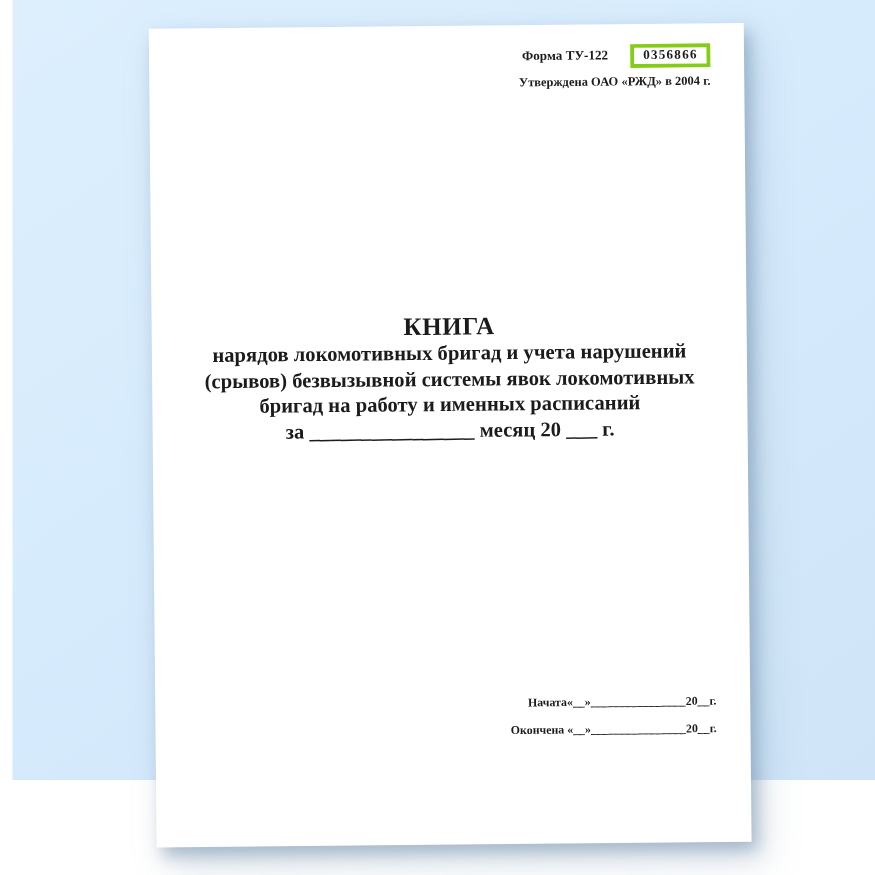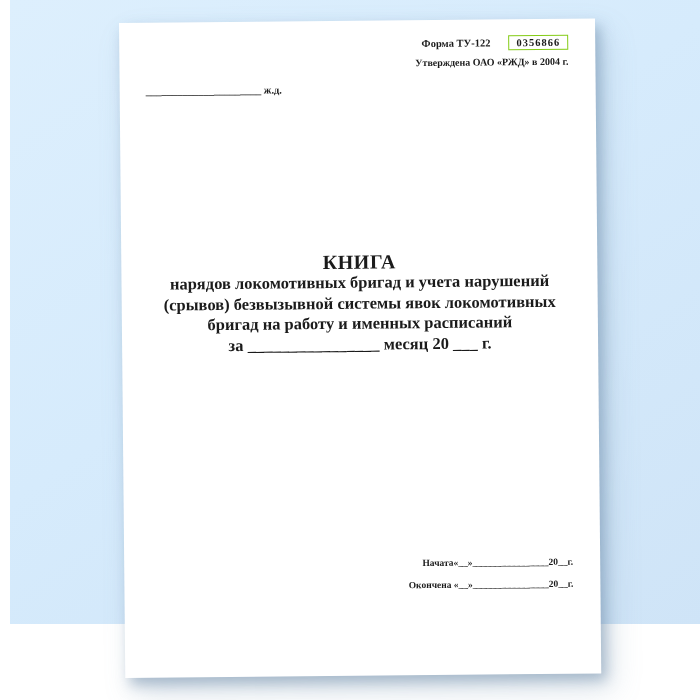--- a/index.html
+++ b/index.html
@@ -42,21 +42,21 @@
     align-items: center;
     justify-content: flex-end;
     gap: 18px;
   }
   .form-code {
     font-size: 10.5px;
     line-height: 13px;
     white-space: nowrap;
   }
   .form-number-box {
-    border: 1px solid #84cc16;
+    border: 3px solid #84cc16;
     padding: 0 7px;
     font-size: 10.5px;
     line-height: 13px;
     letter-spacing: 1px;
     white-space: nowrap;
   }
   .approved {
     font-size: 10px;
     line-height: 12px;
     margin-top: 6px;
@@ -109,21 +109,20 @@
       <div class="form-row">
         <span class="form-code">Форма ТУ-122</span>
         <span class="form-number-box">
           <span>0356866</span>
         </span>
       </div>
       <div class="approved">Утверждена ОАО «РЖД» в 2004 г.</div>
     </div>
 
     <div class="depot">
-      <div>______________________ ж.д.</div>
     </div>
 
     <div class="title-block">
       <div class="title-heading">КНИГА</div>
       <div class="subtitle">нарядов локомотивных бригад и учета нарушений</div>
       <div class="subtitle">(срывов) безвызывной системы явок локомотивных</div>
       <div class="subtitle">бригад на работу и именных расписаний</div>
       <div class="period">за ________________ месяц 20 ___ г.</div>
     </div>
 

